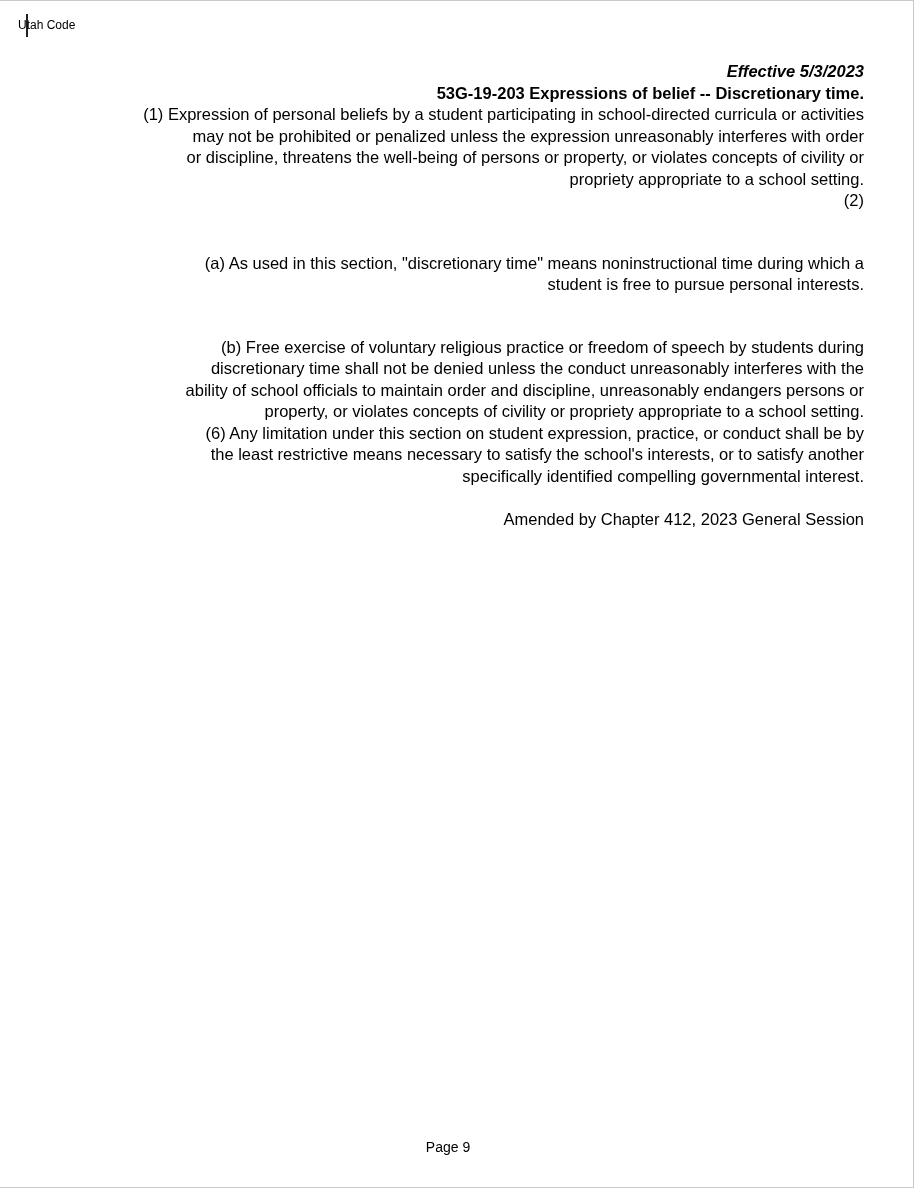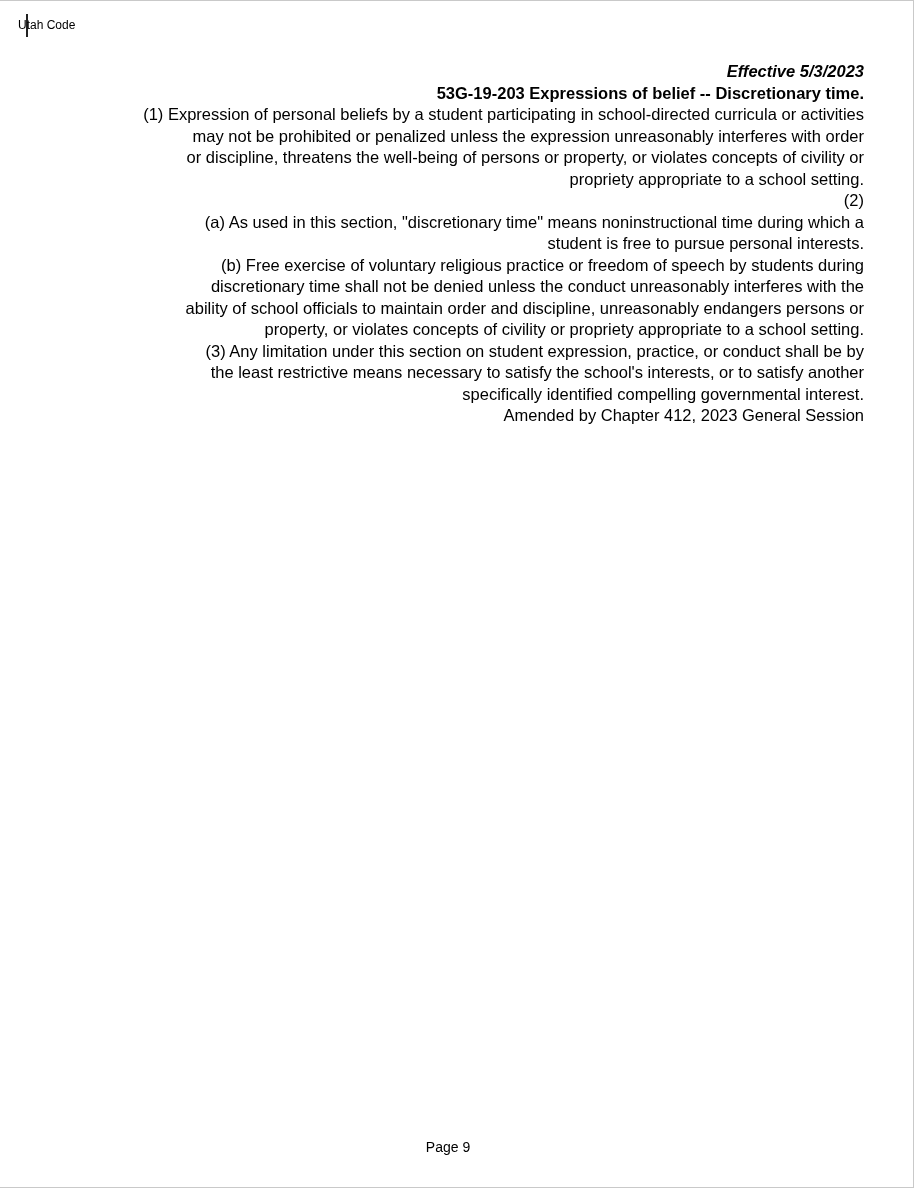--- a/index.html
+++ b/index.html
@@ -58,22 +58,24 @@
   .section-title {
     font-weight: bold;
   }
   .clause {
     white-space: pre-line;
     padding-left: 26px;
     text-indent: -26px;
   }
   .clause.level-2 {
     margin-left: 14px;
+    margin-top: 41px;
   }
   .amended {
+    margin-top: 22px;
   }
   .doc-footer {
     position: absolute;
     top: 1138px;
     left: 0;
     width: 896px;
     text-align: center;
     font-size: 14px;
     line-height: 18px;
   }
@@ -95,20 +97,20 @@
 may not be prohibited or penalized unless the expression unreasonably interferes with order
 or discipline, threatens the well-being of persons or property, or violates concepts of civility or
 propriety appropriate to a school setting.</div>
       <div class="clause level-1">(2)</div>
       <div class="clause level-2">(a) As used in this section, "discretionary time" means noninstructional time during which a
 student is free to pursue personal interests.</div>
       <div class="clause level-2">(b) Free exercise of voluntary religious practice or freedom of speech by students during
 discretionary time shall not be denied unless the conduct unreasonably interferes with the
 ability of school officials to maintain order and discipline, unreasonably endangers persons or
 property, or violates concepts of civility or propriety appropriate to a school setting.</div>
-      <div class="clause level-1">(3) Any limitation under this section on student expression, practice, or conduct shall be by
+      <div class="clause level-1">(6) Any limitation under this section on student expression, practice, or conduct shall be by
 the least restrictive means necessary to satisfy the school's interests, or to satisfy another
 specifically identified compelling governmental interest.</div>
     </div>
   <div class="amended">Amended by Chapter 412, 2023 General Session</div>
 </div>
 
 <div class="doc-footer">Page 9</div>
 
 </body></html>

